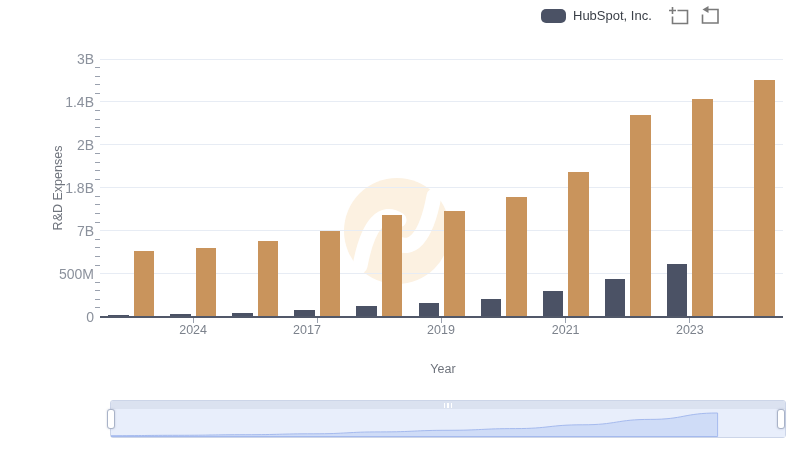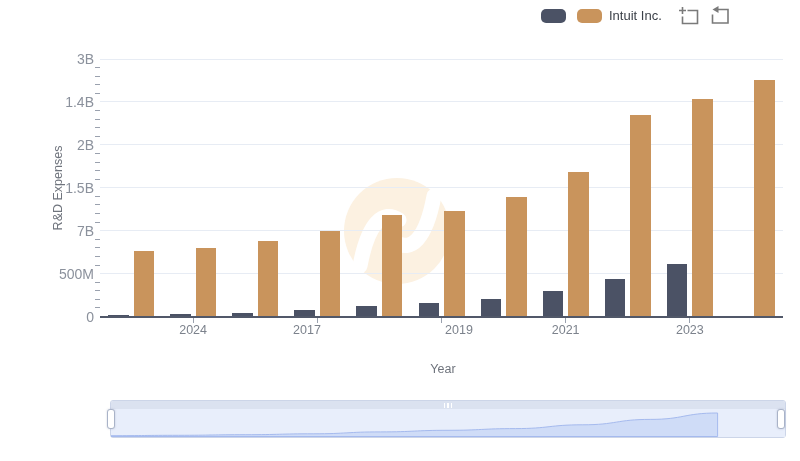--- a/index.html
+++ b/index.html
@@ -43,24 +43,21 @@
   .handle.right{left:666px;}
 </style>
 </head>
 <body>
 
 <div class="stage">
 
   <div class="legend">
     <div class="legend-item">
       <span class="swatch" style="background: rgb(75, 82, 101);"></span>
-    </div>
-    <div class="legend-item">
-      <span class="swatch" style="background: rgb(201, 148, 92);"></span>
-      <span class="legend-label">Intuit Inc.</span>
+      <span class="legend-label">HubSpot, Inc.</span>
     </div>
     <div class="toolbox">
       <span>
         <svg width="21" height="19" viewBox="0 0 21 19">
           <path d="M4.5 1 V8 M1 4.5 H8" stroke="#7a7a7a" stroke-width="1.6" fill="none"></path>
           <path d="M9.5 4.5 H19.5 V17.5 H4.5 V10.5" stroke="#7a7a7a" stroke-width="1.6" fill="none"></path>
         </svg>
       </span>
       <span>
         <svg width="20" height="19" viewBox="0 0 20 19">
@@ -80,21 +77,21 @@
   </div>
 
   <div id="plot">
     <div class="axis-line"></div>
   <div class="ytick-label" style="left: 36px; top: 308.5px; width: 58px;">0</div>
       <div class="gridline" style="left: 100px; top: 273.083px; width: 683px;"></div>
       <div class="ytick-label" style="left: 36px; top: 265.583px; width: 58px;">500M</div>
       <div class="gridline" style="left: 100px; top: 230.167px; width: 683px;"></div>
       <div class="ytick-label" style="left: 36px; top: 222.667px; width: 58px;">7B</div>
       <div class="gridline" style="left: 100px; top: 187.25px; width: 683px;"></div>
-      <div class="ytick-label" style="left: 36px; top: 179.75px; width: 58px;">1.5B</div>
+      <div class="ytick-label" style="left: 36px; top: 179.75px; width: 58px;">1.8B</div>
       <div class="gridline" style="left: 100px; top: 144.333px; width: 683px;"></div>
       <div class="ytick-label" style="left: 36px; top: 136.833px; width: 58px;">2B</div>
       <div class="gridline" style="left: 100px; top: 101.417px; width: 683px;"></div>
       <div class="ytick-label" style="left: 36px; top: 93.9167px; width: 58px;">1.4B</div>
       <div class="gridline" style="left: 100px; top: 58.5px; width: 683px;"></div>
       <div class="ytick-label" style="left: 36px; top: 51px; width: 58px;">3B</div>
       <div class="minortick" style="left: 95px; top: 307.417px;"></div>
       <div class="minortick" style="left: 95px; top: 298.833px;"></div>
       <div class="minortick" style="left: 95px; top: 290.25px;"></div>
       <div class="minortick" style="left: 95px; top: 281.667px;"></div>
@@ -116,21 +113,21 @@
       <div class="minortick" style="left: 95px; top: 110px;"></div>
       <div class="minortick" style="left: 95px; top: 92.8333px;"></div>
       <div class="minortick" style="left: 95px; top: 84.25px;"></div>
       <div class="minortick" style="left: 95px; top: 75.6667px;"></div>
       <div class="minortick" style="left: 95px; top: 67.0833px;"></div>
       <div class="xtick" style="left: 192.636px; top: 317.5px;"></div>
       <div class="xtick-label" style="left: 168.136px; top: 323px;">2024</div>
       <div class="xtick" style="left: 316.818px; top: 317.5px;"></div>
       <div class="xtick-label" style="left: 282px; top: 323px;">2017</div>
       <div class="xtick" style="left: 441px; top: 317.5px;"></div>
-      <div class="xtick-label" style="left: 434px; top: 323px;">2019</div>
+      <div class="xtick-label" style="left: 416px; top: 323px;">2019</div>
       <div class="xtick" style="left: 565.182px; top: 317.5px;"></div>
       <div class="xtick-label" style="left: 540.682px; top: 323px;">2021</div>
       <div class="xtick" style="left: 689.364px; top: 317.5px;"></div>
       <div class="xtick-label" style="left: 664.864px; top: 323px;">2023</div>
       <div class="bar" style="left: 108.045px; top: 314.758px; width: 20.5px; height: 1.74242px; background: rgb(75, 82, 101);"></div>
       <div class="bar" style="left: 170.136px; top: 313.805px; width: 20.5px; height: 2.69517px; background: rgb(75, 82, 101);"></div>
       <div class="bar" style="left: 232.227px; top: 312.569px; width: 20.5px; height: 3.93117px; background: rgb(75, 82, 101);"></div>
       <div class="bar" style="left: 294.318px; top: 310.457px; width: 20.5px; height: 6.04267px; background: rgb(75, 82, 101);"></div>
       <div class="bar" style="left: 356.409px; top: 306.406px; width: 20.5px; height: 10.094px; background: rgb(75, 82, 101);"></div>
       <div class="bar" style="left: 418.5px; top: 302.741px; width: 20.5px; height: 13.7591px; background: rgb(75, 82, 101);"></div>

